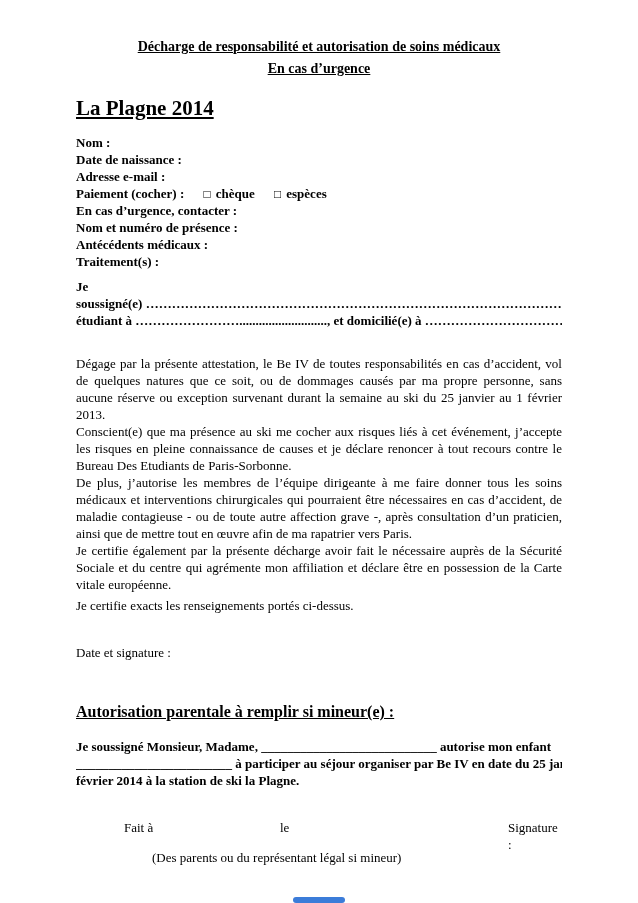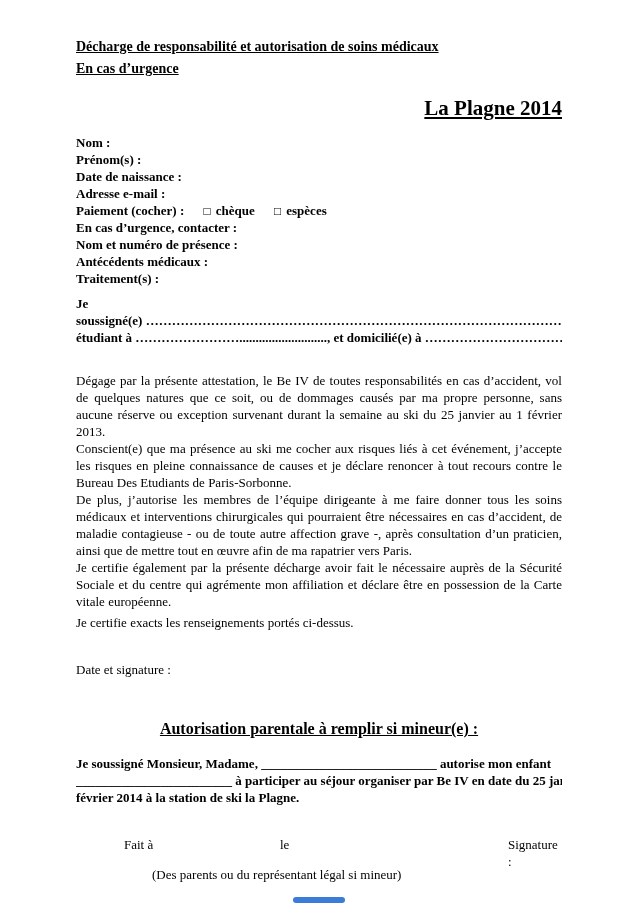--- a/index.html
+++ b/index.html
@@ -6,46 +6,46 @@
   body {
     width: 638px; height: 903px;
     background: #ffffff;
     color: #000000;
     font-family: "Liberation Serif", serif;
     position: relative;
     overflow: hidden;
   }
   .page { padding: 36px 76px 0 76px; font-size: 13px; line-height: 17px; }
 
-  .title { font-weight: bold; font-size: 14px; line-height: 22px; }
+  .title { text-align: center; font-weight: bold; font-size: 14px; line-height: 22px; }
   .title div { text-decoration: underline; }
 
   .event-title {
-    text-align: right; font-weight: bold; font-size: 21px;
+    text-align: left; font-weight: bold; font-size: 21px;
     text-decoration: underline; margin-top: 16px; line-height: 24px;
   }
 
   .fields { margin-top: 14px; }
   .line { height: 17px; white-space: nowrap; font-weight: bold; }
 
   .payment .opt { margin-left: 16px; }
   .payment .cb { margin-right: 5px; font-size: 12px; }
 
   .decl { margin-top: 8px; }
   .decl .line { overflow: hidden; }
 
   .paras { margin-top: 26px; }
   .paras p { margin: 0; text-align: justify; }
 
   .certify { margin-top: 4px; }
   .datesig { margin-top: 30px; }
 
   .parental-heading {
     margin-top: 40px; font-weight: bold; font-size: 16px;
-    text-decoration: underline; line-height: 21px; text-align: center;
+    text-decoration: underline; line-height: 21px;
   }
   .parental-body { margin-top: 16px; }
   .parental-body .line { overflow: hidden; }
 
   .footer-row { margin-top: 30px; position: relative; height: 17px; }
   .footer-row span { position: absolute; top: 0; margin-left: 48px; }
   .footer-row .fa  { left: 0; }
   .footer-row .le  { left: 156px; }
   .footer-row .sig { left: 384px; }
 
@@ -63,21 +63,20 @@
 
   <div class="title">
     <div>Décharge de responsabilité et autorisation de soins médicaux</div>
     <div>En cas d’urgence</div>
   </div>
 
   <div class="event-title">La Plagne 2014</div>
 
   <div class="fields">
     <div class="line">Nom :</div>
-    <div class="line">Prénom(s) :</div>
     <div class="line">Date de naissance :</div>
     <div class="line">Adresse e-mail :</div>
 
     <div class="line payment">
       <span>Paiement (cocher) :</span>
       <span class="opt"><span class="cb">□</span><span>chèque</span></span>
       <span class="opt"><span class="cb">□</span><span>espèces</span></span>
     </div>
 
     <div class="line">En cas d’urgence, contacter :</div>

